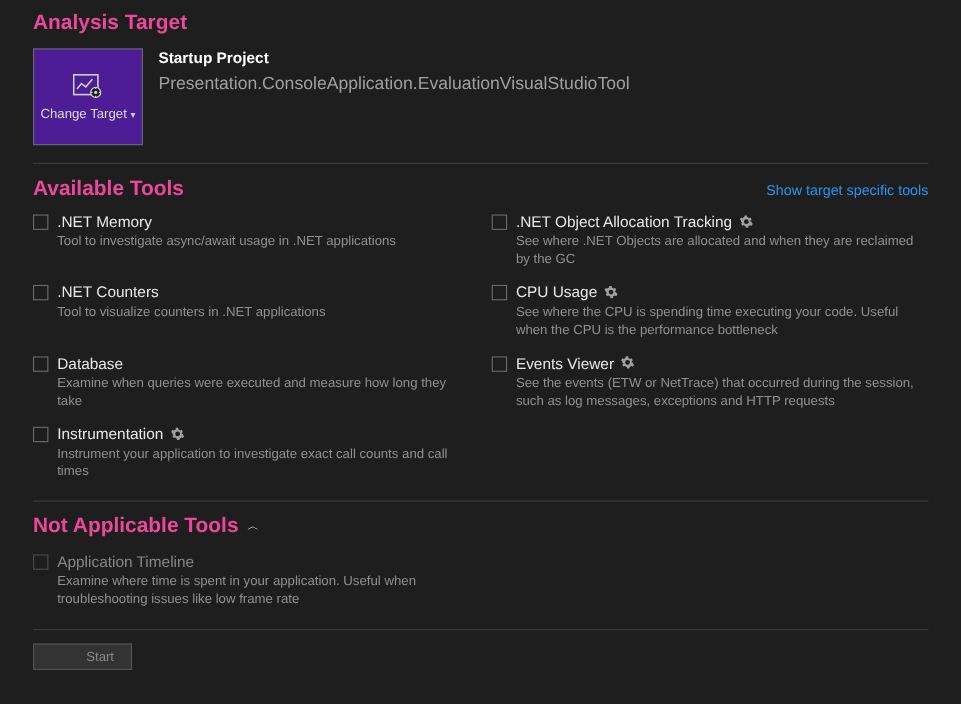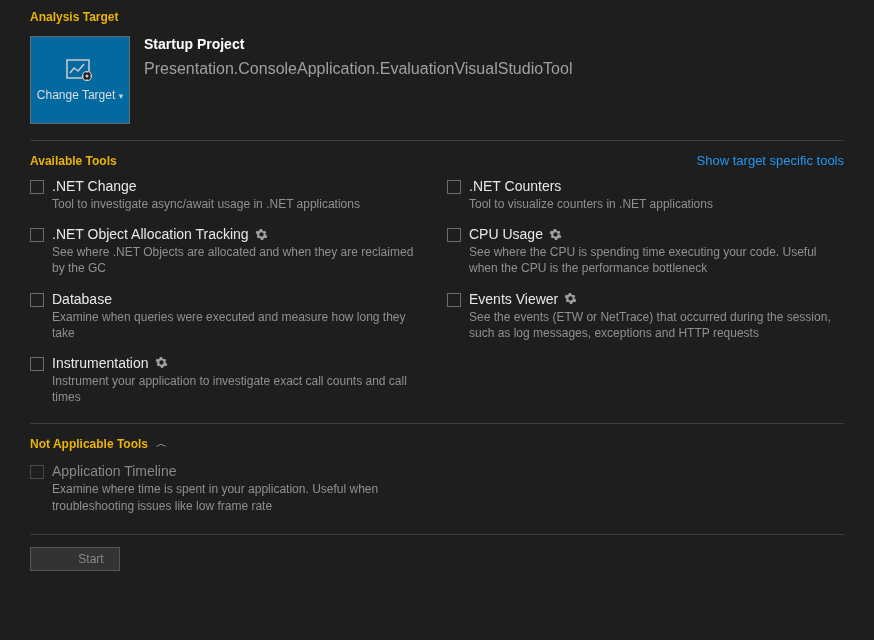--- a/index.html
+++ b/index.html
@@ -11,35 +11,35 @@
       background: #1e1e1e;
       color: #cccccc;
       font-family: "Segoe UI", Tahoma, sans-serif;
       font-size: 13px;
       width: 874px;
       height: 640px;
       overflow: hidden;
       padding: 10px 30px;
     }
     .section-title {
-      color: #eab308;
+      color: #ec4899;
       font-weight: 600;
-      font-size: 12px;
+      font-size: 19px;
       margin-bottom: 12px;
     }
     .target-section {
       display: flex;
       gap: 14px;
       margin-bottom: 16px;
     }
     .change-target-btn {
       width: 100px;
       height: 88px;
       border: 1px solid #6b6b6b;
-      background: #0369a1;
+      background: #4c1d95;
       display: flex;
       flex-direction: column;
       align-items: center;
       justify-content: center;
       gap: 6px;
       cursor: pointer;
     }
     .change-target-btn .icon-box {
       width: 28px;
       height: 24px;
@@ -202,52 +202,52 @@
 <div class="tools-header">
   <div class="section-title" style="margin-bottom:0">Available Tools</div>
   <div class="link">Show target specific tools</div>
 </div>
 
 <div class="tools-grid" id="tools-grid">
     <div class="tool-item">
       <div class="checkbox"></div>
       <div class="tool-content">
         <div class="tool-title">
-          <span>.NET Change</span>
+          <span>.NET Memory</span>
         </div>
         <div class="tool-desc">Tool to investigate async/await usage in .NET applications</div>
-      </div>
-    </div>
-    <div class="tool-item">
-      <div class="checkbox"></div>
-      <div class="tool-content">
-        <div class="tool-title">
-          <span>.NET Counters</span>
-        </div>
-        <div class="tool-desc">Tool to visualize counters in .NET applications</div>
       </div>
     </div>
     <div class="tool-item">
       <div class="checkbox"></div>
       <div class="tool-content">
         <div class="tool-title">
           <span>.NET Object Allocation Tracking</span>
           <span class="gear">
             <svg width="13" height="13" viewBox="0 0 24 24">
               <path fill="#a0a0a0" d="M12 8a4 4 0 100 8 4 4 0 000-8zm9 4c0 .6-.06 1.2-.17 1.77l2.1 1.64-2 3.46-2.47-1a9 9 0 01-3.06 1.77l-.37 2.63h-4l-.37-2.63a9 9 0 01-3.06-1.77l-2.47 1-2-3.46 2.1-1.64A9.1 9.1 0 013 12c0-.6.06-1.2.17-1.77L1.07 8.6l2-3.46 2.47 1a9 9 0 013.06-1.77L8.97 1.73h4l.37 2.63a9 9 0 013.06 1.77l2.47-1 2 3.46-2.1 1.64c.11.57.17 1.17.17 1.77z"></path>
             </svg>
           </span>
         </div>
         <div class="tool-desc">See where .NET Objects are allocated and when they are reclaimed by the GC</div>
       </div>
     </div>
     <div class="tool-item">
       <div class="checkbox"></div>
       <div class="tool-content">
         <div class="tool-title">
+          <span>.NET Counters</span>
+        </div>
+        <div class="tool-desc">Tool to visualize counters in .NET applications</div>
+      </div>
+    </div>
+    <div class="tool-item">
+      <div class="checkbox"></div>
+      <div class="tool-content">
+        <div class="tool-title">
           <span>CPU Usage</span>
           <span class="gear">
             <svg width="13" height="13" viewBox="0 0 24 24">
               <path fill="#a0a0a0" d="M12 8a4 4 0 100 8 4 4 0 000-8zm9 4c0 .6-.06 1.2-.17 1.77l2.1 1.64-2 3.46-2.47-1a9 9 0 01-3.06 1.77l-.37 2.63h-4l-.37-2.63a9 9 0 01-3.06-1.77l-2.47 1-2-3.46 2.1-1.64A9.1 9.1 0 013 12c0-.6.06-1.2.17-1.77L1.07 8.6l2-3.46 2.47 1a9 9 0 013.06-1.77L8.97 1.73h4l.37 2.63a9 9 0 013.06 1.77l2.47-1 2 3.46-2.1 1.64c.11.57.17 1.17.17 1.77z"></path>
             </svg>
           </span>
         </div>
         <div class="tool-desc">See where the CPU is spending time executing your code. Useful when the CPU is the performance bottleneck</div>
       </div>
     </div>

